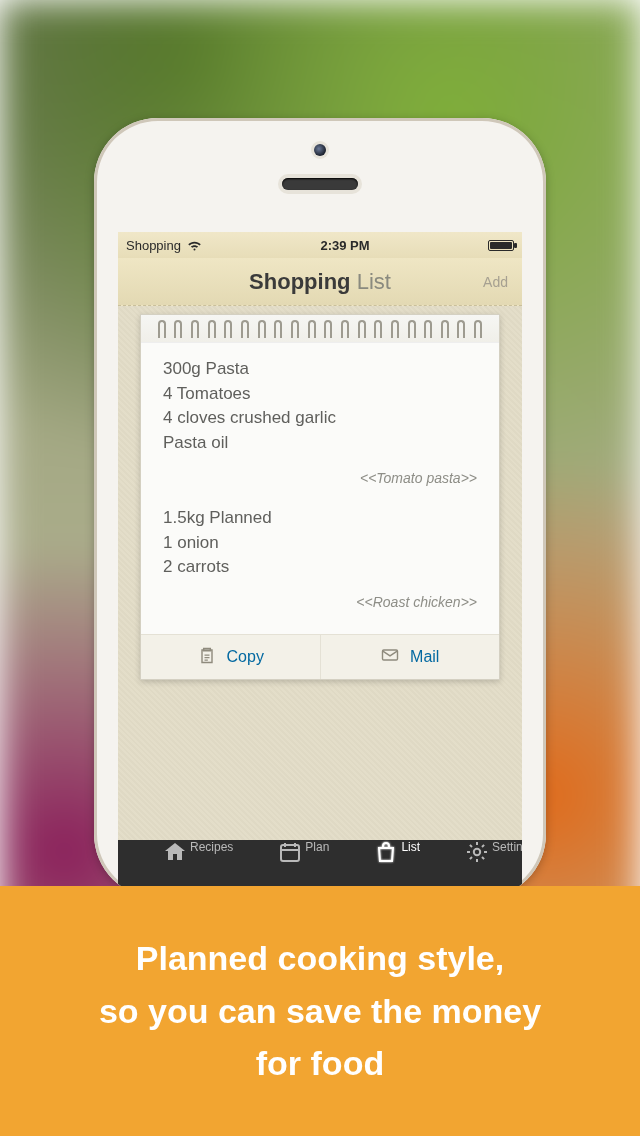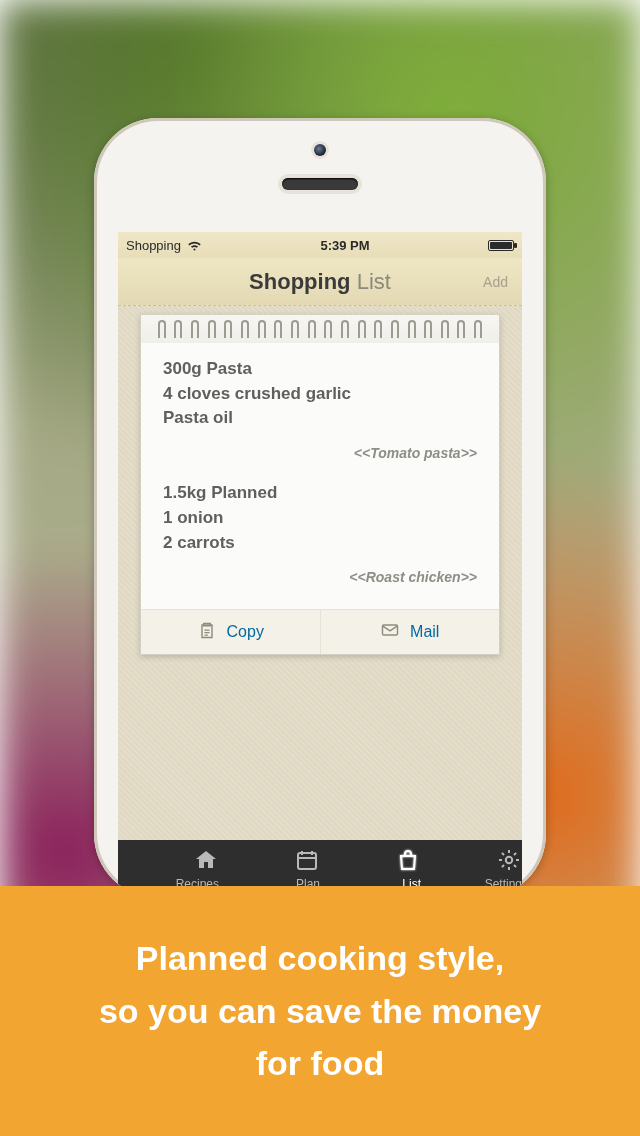--- a/index.html
+++ b/index.html
@@ -103,21 +103,21 @@
     border-bottom: 1px solid #eee;
     background: linear-gradient(#f6f6f3,#f0efe9);
   }
   .spiral span {
     width: 8px; height: 18px; border: 2px solid #9e9b90; border-bottom: none;
     border-radius: 6px 6px 0 0; background: transparent;
   }
   .note-body {
     padding: 14px 22px 4px 22px;
     color: #5f5f5c;
-    font-size: 17px; line-height: 1.45; font-weight: bold;
+    font-size: 17px; line-height: 1.45;
   }
   .group { margin-bottom: 10px; }
   .group .items div { }
   .recipe-tag {
     text-align: right;
     font-style: italic;
     color: #8e8e87;
     margin: 12px 0 18px 0;
     font-size: 14px;
   }
@@ -131,22 +131,22 @@
   }
   .note-actions .act:first-child { border-right: 1px solid #e4e1d5; }
   .act svg { width: 20px; height: 20px; }
   
   .tabbar {
     height: 58px;
     background: #2e2e2e;
     display: flex;
   }
   .tab {
-    flex: 1; display:flex; flex-direction:column; align-items:flex-end; justify-content:center;
-    gap: 2px; color: #b9b9b9; font-size: 12px;
+    flex: 1; display:flex; flex-direction:row; align-items:flex-start; justify-content:center;
+    gap: 2px; color: #b9b9b9; font-size: 12px; margin-left: 44px;
   }
   .tab.active { color: #ffffff; }
   .tab svg { width: 26px; height: 24px; }
   .tab.active svg { filter: drop-shadow(0 0 1px #fff); }
   
   .banner {
     position: absolute; left: 0; right: 0; bottom: 0;
     height: 250px;
     background: #f2a531;
     color: #fff;
@@ -171,21 +171,21 @@
 
     <div class="status">
       <div class="left">
         <span>Shopping</span>
         <span class="wifi-icon">
           <svg viewBox="0 0 24 24" width="15" height="15">
               <path fill="#2a2a2a" d="M12 18.5a1.6 1.6 0 1 0 0 3.2 1.6 1.6 0 0 0 0-3.2zm0-5.5c-2.2 0-4.2.9-5.7 2.3l2 2c1-.9 2.3-1.5 3.7-1.5s2.7.6 3.7 1.5l2-2C16.2 13.9 14.2 13 12 13zm0-5.5c-3.9 0-7.4 1.6-10 4.1l2 2c2-2 4.9-3.3 8-3.3s6 1.3 8 3.3l2-2C19.4 9.1 15.9 7.5 12 7.5z"></path>
             </svg>
         </span>
       </div>
-      <div style="font-weight:600">5:39 PM</div>
+      <div style="font-weight:600">2:39 PM</div>
       <div class="right">
         <div class="battery">
             <div class="fill"></div>
           </div>
       </div>
     </div>
 
     <div class="navbar">
       <div class="title">
         <b>Shopping</b> <span class="light">List</span>
@@ -215,20 +215,21 @@
             <span></span>
             <span></span>
             <span></span>
             <span></span>
         </div>
         <div class="note-body">
 
           <div class="group">
             <div class="items">
               <div>300g Pasta</div>
+              <div>4 Tomatoes</div>
               <div>4 cloves crushed garlic</div>
               <div>Pasta oil</div>
             </div>
             <div class="recipe-tag">&lt;&lt;Tomato pasta&gt;&gt;</div>
           </div>
 
           <div class="group">
             <div class="items">
               <div>1.5kg Planned</div>
               <div>1 onion</div>

